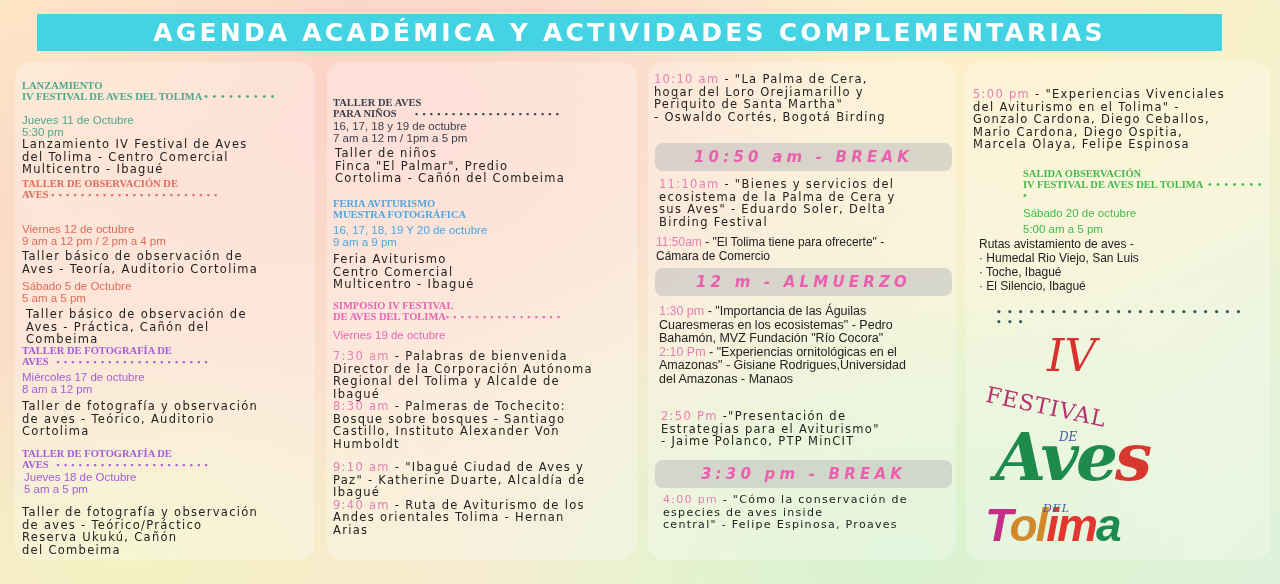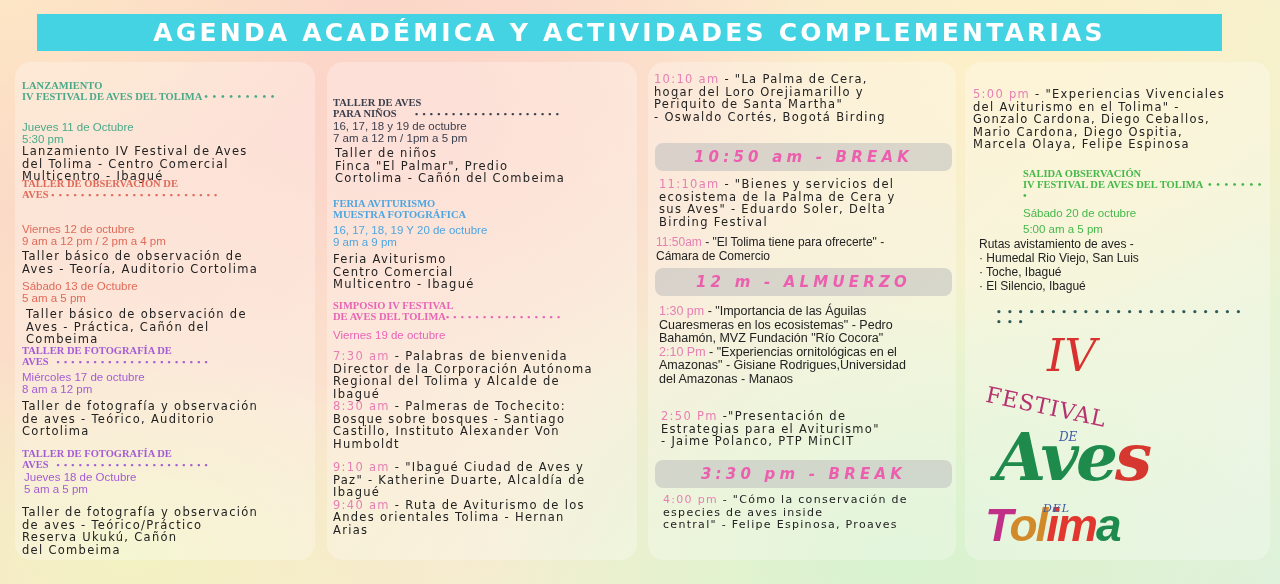--- a/index.html
+++ b/index.html
@@ -106,41 +106,41 @@
 <div class="card" style="left:15px;width:300px;"></div>
 <div class="card" style="left:327px;width:310px;"></div>
 <div class="card" style="left:648px;width:308px;"></div>
 <div class="card" style="left:965px;width:305px;"></div>
 
 <div class="col" style="left:22px;top:80px;width:290px;">
   <div class="heading green">
     <div>LANZAMIENTO</div>
     <div><span>IV FESTIVAL DE AVES DEL TOLIMA</span> <span class="dots">• • • • • • • • •</span></div>
   </div>
-  <div class="date green" style="margin-top:19px;">Jueves 11 de Octubre</div>
+  <div class="date green" style="margin-top:12px;">Jueves 11 de Octubre</div>
   <div class="date green">5:30 pm</div>
   <div class="desc">
     <div>Lanzamiento IV Festival de Aves</div>
     <div>del Tolima - Centro Comercial</div>
     <div>Multicentro - Ibagué</div>
   </div>
 </div>
 
 <div class="col" style="left:22px;top:178px;width:290px;">
   <div class="heading red">
     <div>TALLER DE OBSERVACIÓN DE</div>
     <div><span>AVES</span> <span class="dots" style="font-size:9px;">• • • • • • • • • • • • • • • • • • • • • • •</span></div>
   </div>
   <div class="date red" style="margin-top:22px;">Viernes 12 de octubre</div>
   <div class="date red">9 am a 12 pm / 2 pm a 4 pm</div>
   <div class="desc" style="margin-top:3px;">
     <div>Taller básico de observación de</div>
     <div>Aves - Teoría, Auditorio Cortolima</div>
   </div>
-  <div class="date red" style="margin-top:5px;">Sábado 13 de Octubre</div>
+  <div class="date red" style="margin-top:5px;">Sábado 5 de Octubre</div>
   <div class="date red">5 am a  5 pm</div>
   <div class="desc" style="margin-top:4px;padding-left:4px;">
     <div>Taller básico de observación de</div>
     <div>Aves - Práctica, Cañón del</div>
     <div>Combeima</div>
   </div>
 </div>
 
 <div class="col" style="left:22px;top:345px;width:290px;">
   <div class="heading purple">

